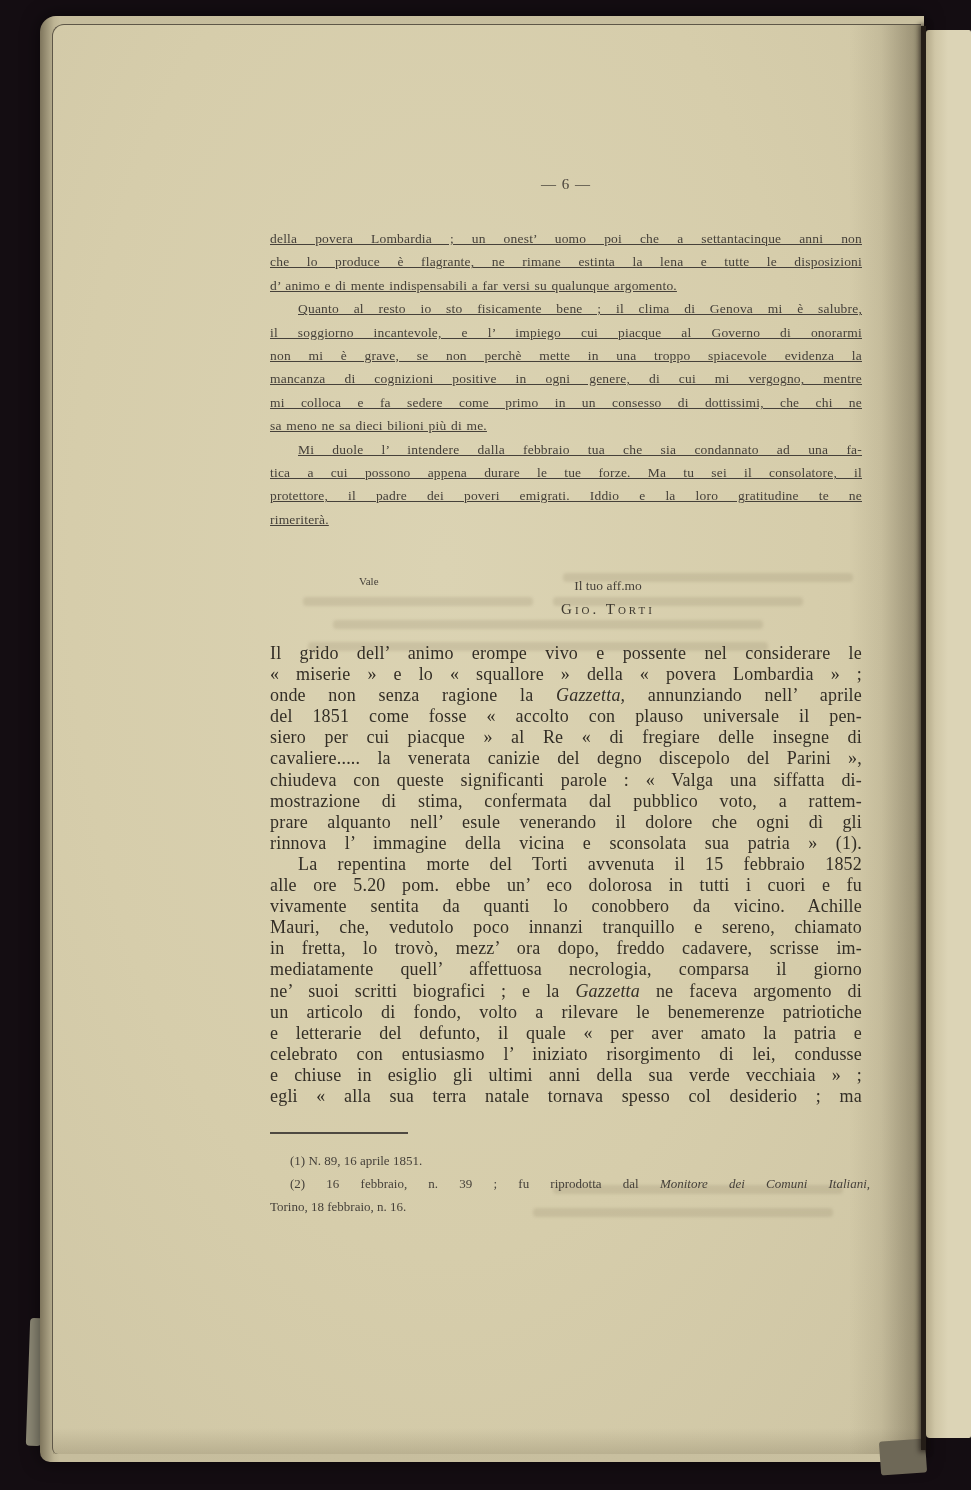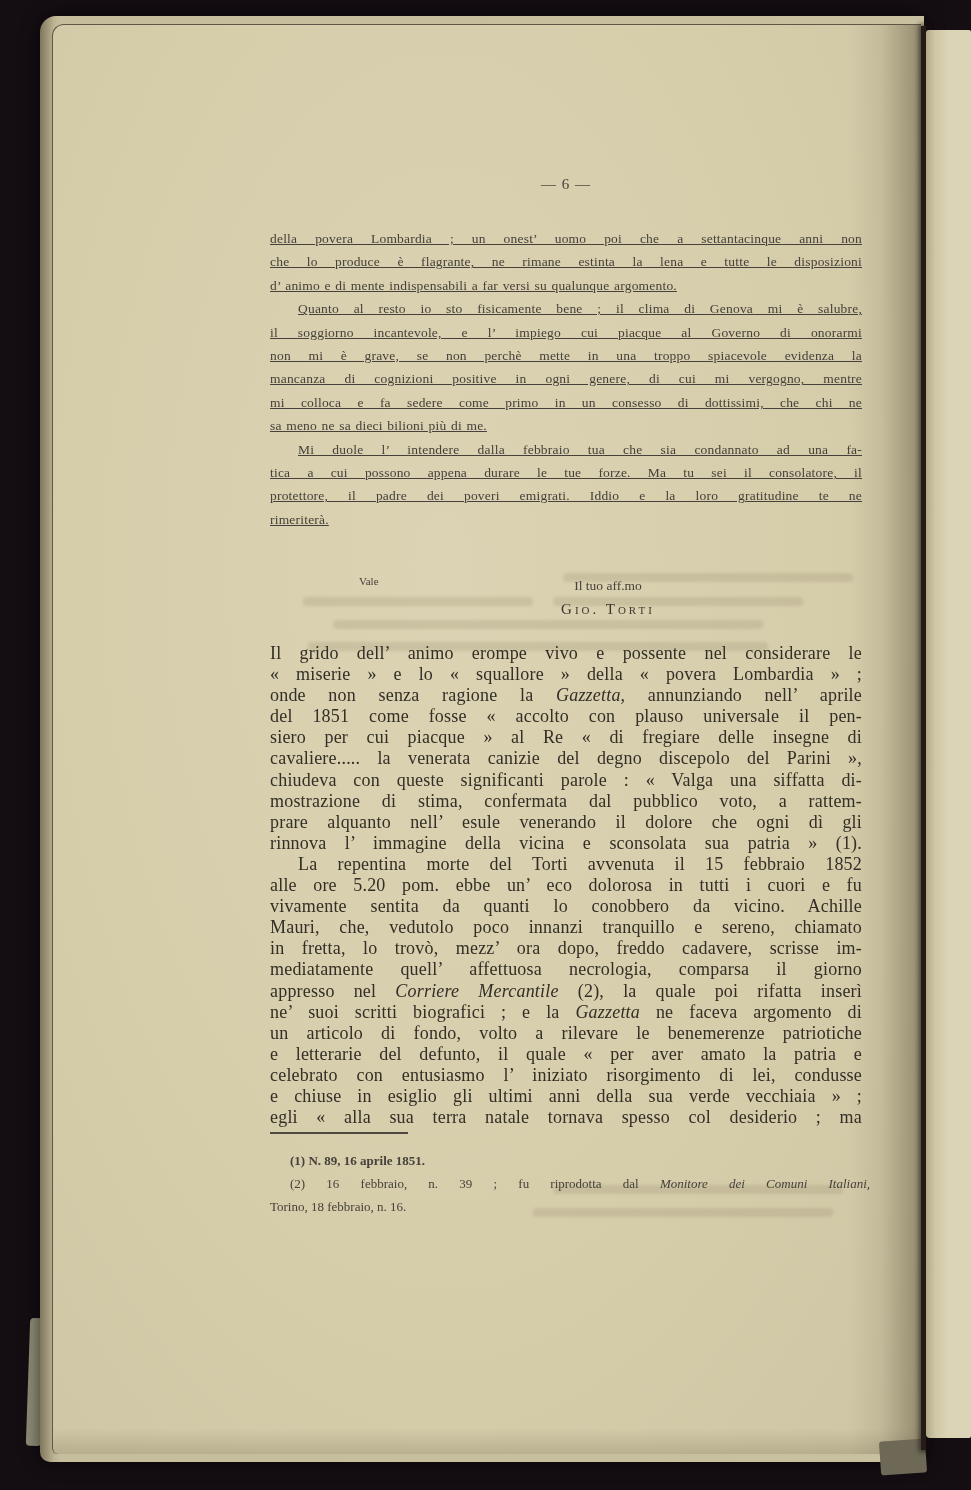--- a/index.html
+++ b/index.html
@@ -117,27 +117,26 @@
     <div class="tl"><span>chiudeva con queste significanti parole : « Valga una siffatta di-</span></div>
     <div class="tl"><span>mostrazione di stima, confermata dal pubblico voto, a rattem-</span></div>
     <div class="tl"><span>prare alquanto nell’ esule venerando il dolore che ogni dì gli</span></div>
     <div class="tl"><span>rinnova l’ immagine della vicina e sconsolata sua patria » (1).</span></div>
     <div class="tl" style="text-indent: 28px;"><span>La repentina morte del Torti avvenuta il 15 febbraio 1852</span></div>
     <div class="tl"><span>alle ore 5.20 pom. ebbe un’ eco dolorosa in tutti i cuori e fu</span></div>
     <div class="tl"><span>vivamente sentita da quanti lo conobbero da vicino. Achille</span></div>
     <div class="tl"><span>Mauri, che, vedutolo poco innanzi tranquillo e sereno, chiamato</span></div>
     <div class="tl"><span>in fretta, lo trovò, mezz’ ora dopo, freddo cadavere, scrisse im-</span></div>
     <div class="tl"><span>mediatamente quell’ affettuosa necrologia, comparsa il giorno</span></div>
-    <div class="tl"><span>appresso nel </span><em>Corriere Mercantile</em><span> (2), la quale poi rifatta inserì</span></div>
     <div class="tl"><span>ne’ suoi scritti biografici ; e la </span><em>Gazzetta</em><span> ne faceva argomento di</span></div>
     <div class="tl"><span>un articolo di fondo, volto a rilevare le benemerenze patriotiche</span></div>
     <div class="tl"><span>e letterarie del defunto, il quale « per aver amato la patria e</span></div>
     <div class="tl"><span>celebrato con entusiasmo l’ iniziato risorgimento di lei, condusse</span></div>
     <div class="tl"><span>e chiuse in esiglio gli ultimi anni della sua verde vecchiaia » ;</span></div>
     <div class="tl"><span>egli « alla sua terra natale tornava spesso col desiderio ; ma</span></div>
   </div>
 
 <div class="fn-divider"></div>
 <div class="txt footnotes">
-    <div class="tl last" style="text-indent: 20px; font-weight: bold;"><span>(1) N. 89, 16 aprile 1851.</span></div>
+    <div class="tl last" style="text-indent: 20px;"><span>(1) N. 89, 16 aprile 1851.</span></div>
     <div class="tl" style="text-indent: 20px;"><span>(2) 16 febbraio, n. 39 ; fu riprodotta dal </span><em>Monitore dei Comuni Italiani,</em></div>
     <div class="tl last"><span>Torino, 18 febbraio, n. 16.</span></div>
   </div>
 
 </body></html>

